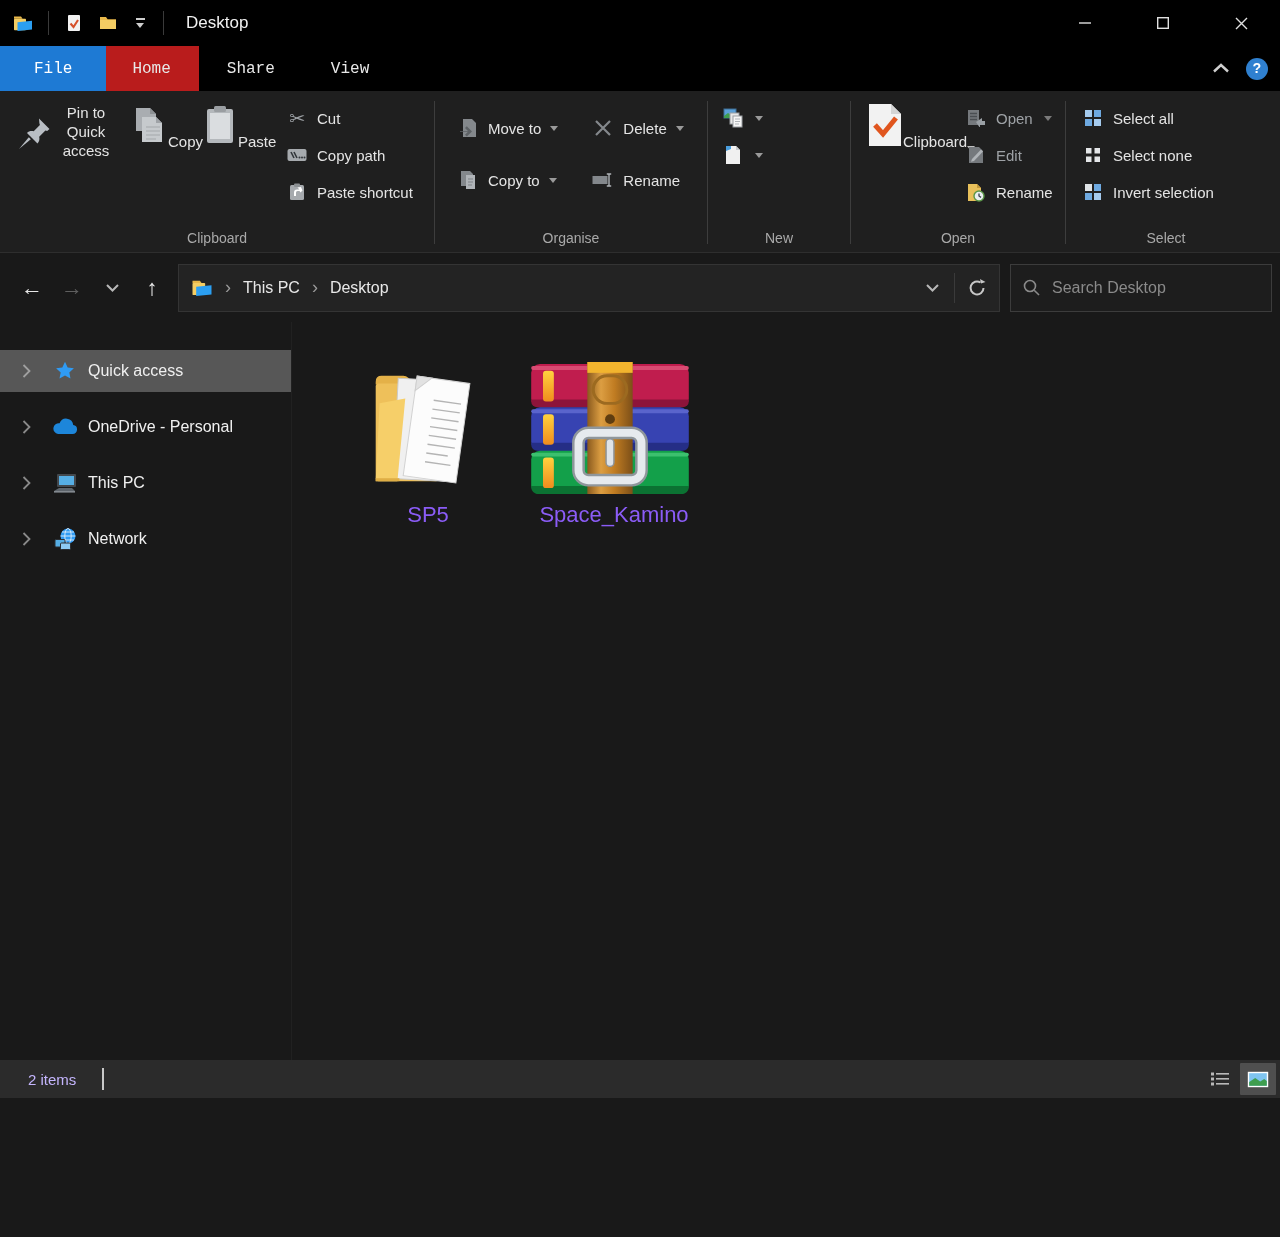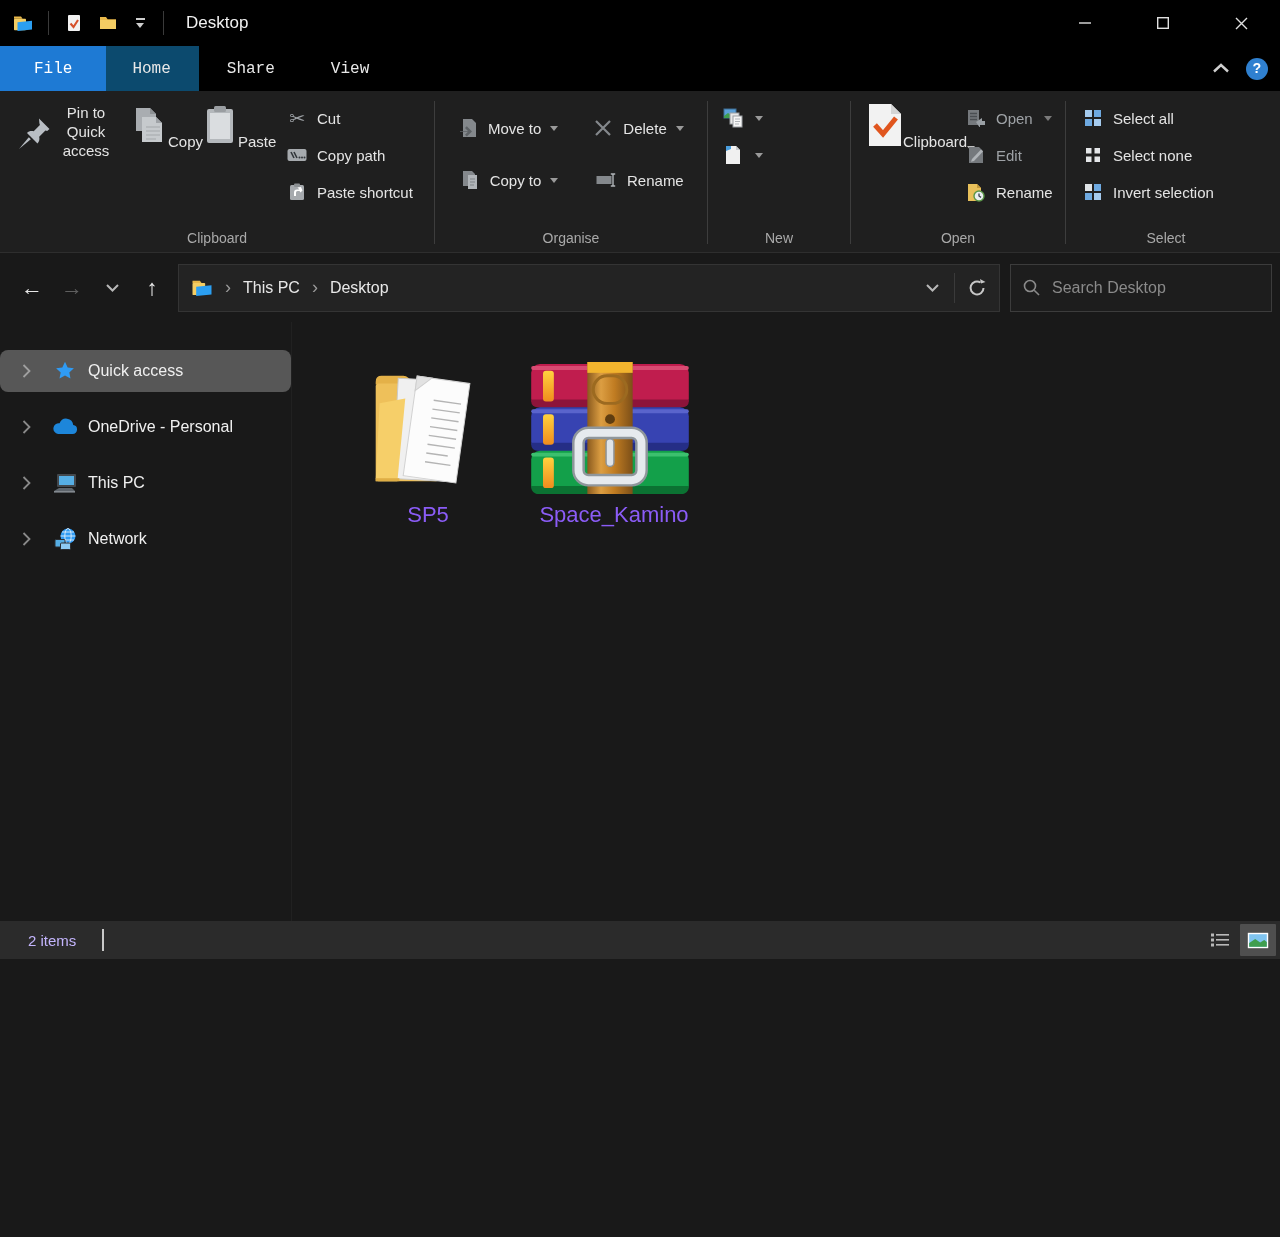--- a/index.html
+++ b/index.html
@@ -1,52 +1,52 @@
 <!DOCTYPE html>
 <html><head>
 <meta charset="utf-8">
 <style>
   * { box-sizing: border-box; margin: 0; padding: 0; }
   html,body { width:1280px; height:1237px; background:#191919; font-family:"Liberation Sans", sans-serif; color:#e8e8e8; overflow:hidden; }
-  .window { width:1280px; height:959px; display:flex; flex-direction:column; background:#191919; }
+  .window { width:1280px; height:1098px; display:flex; flex-direction:column; background:#191919; }
 
   
   .titlebar { height:46px; background:#000; display:flex; align-items:center; flex:0 0 auto; }
   .tb-left { display:flex; align-items:center; padding-left:10px; gap:8px; }
   .tb-btn { width:26px; height:30px; display:flex; align-items:center; justify-content:center; }
   .tb-sep { width:1px; height:24px; background:#3a3a3a; margin:0 4px; }
   .qat-dd { display:flex; flex-direction:column; align-items:center; gap:3px; width:22px; }
   .qat-dd .bar { width:9px; height:2px; background:#cfcfcf; }
   .tri-down { width:0; height:0; border-left:4px solid transparent; border-right:4px solid transparent; border-top:5px solid #cfcfcf; }
   .tb-title { font-size:17px; color:#f0f0f0; margin-left:10px; }
   .wc-group { margin-left:auto; display:flex; height:46px; }
   .wc { width:78px; height:46px; display:flex; align-items:center; justify-content:center; }
 
   
   .tabrow { height:45px; background:#000; display:flex; align-items:stretch; flex:0 0 auto;font-family:Liberation Mono, monospace; }
   .tab { padding:0 28px; display:flex; align-items:center; font-size:16px; color:#e8e8e8; }
   .tab.file { background:#1e7ad4; color:#fff; padding:0 34px; }
-  .tab.active { background:#0c4a6e;padding-left:26px; }
+  .tab.active { background:#b91c1c;padding-left:26px; }
   .tabrow-right { margin-left:auto; display:flex; align-items:center; gap:16px; padding-right:12px; }
   .help-btn { width:22px; height:22px; border-radius:50%; background:#2f80d0; color:#fff; font-size:14px; font-weight:bold; display:flex; align-items:center; justify-content:center; }
 
   
   .ribbon { height:162px; background:#1f1f1f; border-bottom:1px solid #2e2e2e; display:flex; align-items:stretch; flex:0 0 auto; }
   .rgroup { display:flex; flex-direction:column; }
   .rg-content { flex:1; display:flex; align-items:flex-start; padding:4px 4px 0 8px; }
   .rg-label { text-align:center; color:#a9a9a9; font-size:14px; padding:2px 0 6px; }
   .vsep { width:1px; background:#3d3d3d; margin:10px 0 8px; flex:0 0 auto; }
   .bigbtn { display:flex; flex-direction:row; align-items:flex-end; padding:4px 6px 2px; border-radius:2px; }
   .bigbtn .bicon { height:52px; display:flex; align-items:center; justify-content:center; }
   .bigbtn .blabel { font-size:15px; line-height:19px; text-align:center; margin-top:4px; color:#e4e4e4; }
   .smallcol { display:flex; flex-direction:column; gap:7px; padding-top:8px; margin-left:10px; }
   .smallbtn { display:flex; align-items:center; gap:9px; height:30px; padding:0 8px 0 4px; font-size:15px; color:#e4e4e4; border-radius:2px; }
   .sicon { width:22px; display:flex; align-items:center; justify-content:center; }
   .medgrid { display:grid; grid-template-columns:auto auto; column-gap:22px; row-gap:18px; padding:16px 6px 0 8px; }
-  .medbtn { display:flex; align-items:center; gap:9px; font-size:15px; height:34px; padding:0 6px; color:#e4e4e4; border-radius:2px;justify-content:flex-end; }
+  .medbtn { display:flex; align-items:center; gap:9px; font-size:15px; height:34px; padding:0 6px; color:#e4e4e4; border-radius:2px; }
   .cut-glyph { font-family:"DejaVu Sans", sans-serif; font-size:19px; color:#9ea2a6; }
   .dim { color:#9ea2a6; }
 
   
   .navbar { height:69px; background:#191919; display:flex; align-items:center; padding:0 8px 0 12px; flex:0 0 auto; }
   .navbtn { width:40px; height:40px; display:flex; align-items:center; justify-content:center; font-size:22px; border-radius:2px; }
   .nav-fwd { color:#5f5f5f; }
   .addressbar { flex:1; height:48px; margin-left:6px; background:#232323; border:1px solid #343434; display:flex; align-items:center; }
   .crumb-icon { margin:0 8px 0 12px; display:flex; }
   .crumb-sep { color:#9a9a9a; font-size:18px; padding:0 4px; }
@@ -54,21 +54,21 @@
   .addr-right { margin-left:auto; display:flex; align-items:center; height:100%; }
   .addr-btn { width:44px; height:100%; display:flex; align-items:center; justify-content:center; }
   .addr-sep { width:1px; height:30px; background:#3a3a3a; }
   .searchbox { width:262px; height:48px; margin-left:10px; background:#1d1d1d; border:1px solid #3c3c3c; display:flex; align-items:center; padding:0 12px; gap:12px; }
   .searchbox input { flex:1; background:transparent; border:none; outline:none; color:#14b8a6; font-size:16px; font-family:"Liberation Sans", sans-serif; }
   .searchbox input::placeholder { color:#8a8a8a; }
 
   
   .main { flex:1; display:flex; min-height:0; }
   .sidebar { width:292px; flex:0 0 auto; padding-top:28px; border-right:1px solid #212121; }
-  .side-item { height:42px; display:flex; align-items:center; margin-bottom:14px; padding-left:12px; font-size:16px; color:#f0f0f0;border-radius:8px; }
+  .side-item { height:42px; display:flex; align-items:center; margin-bottom:14px; padding-left:12px; font-size:16px; color:#f0f0f0; }
   .side-item.selected { background:#575757; }
   .side-chev { width:28px; display:flex; justify-content:center; }
   .side-icon { width:26px; display:flex; justify-content:center; margin:0 10px 0 12px; }
   .content { flex:1; padding:28px 0 0 46px; display:flex; align-items:flex-start; gap:14px; }
   .tile { width:172px; display:flex; flex-direction:column; align-items:center; border-radius:2px; padding:4px 0 6px; }
   .tile-icon { height:140px; display:flex; align-items:flex-end; justify-content:center; }
   .tile-label { margin-top:8px; font-size:22px; color:#8b5cf6;margin-left:8px; }
 
   
   .statusbar { height:38px; background:#2b2b2b; display:flex; align-items:center; padding:0 4px 0 28px; font-size:15px; color:#c4b5fd; flex:0 0 auto; }

